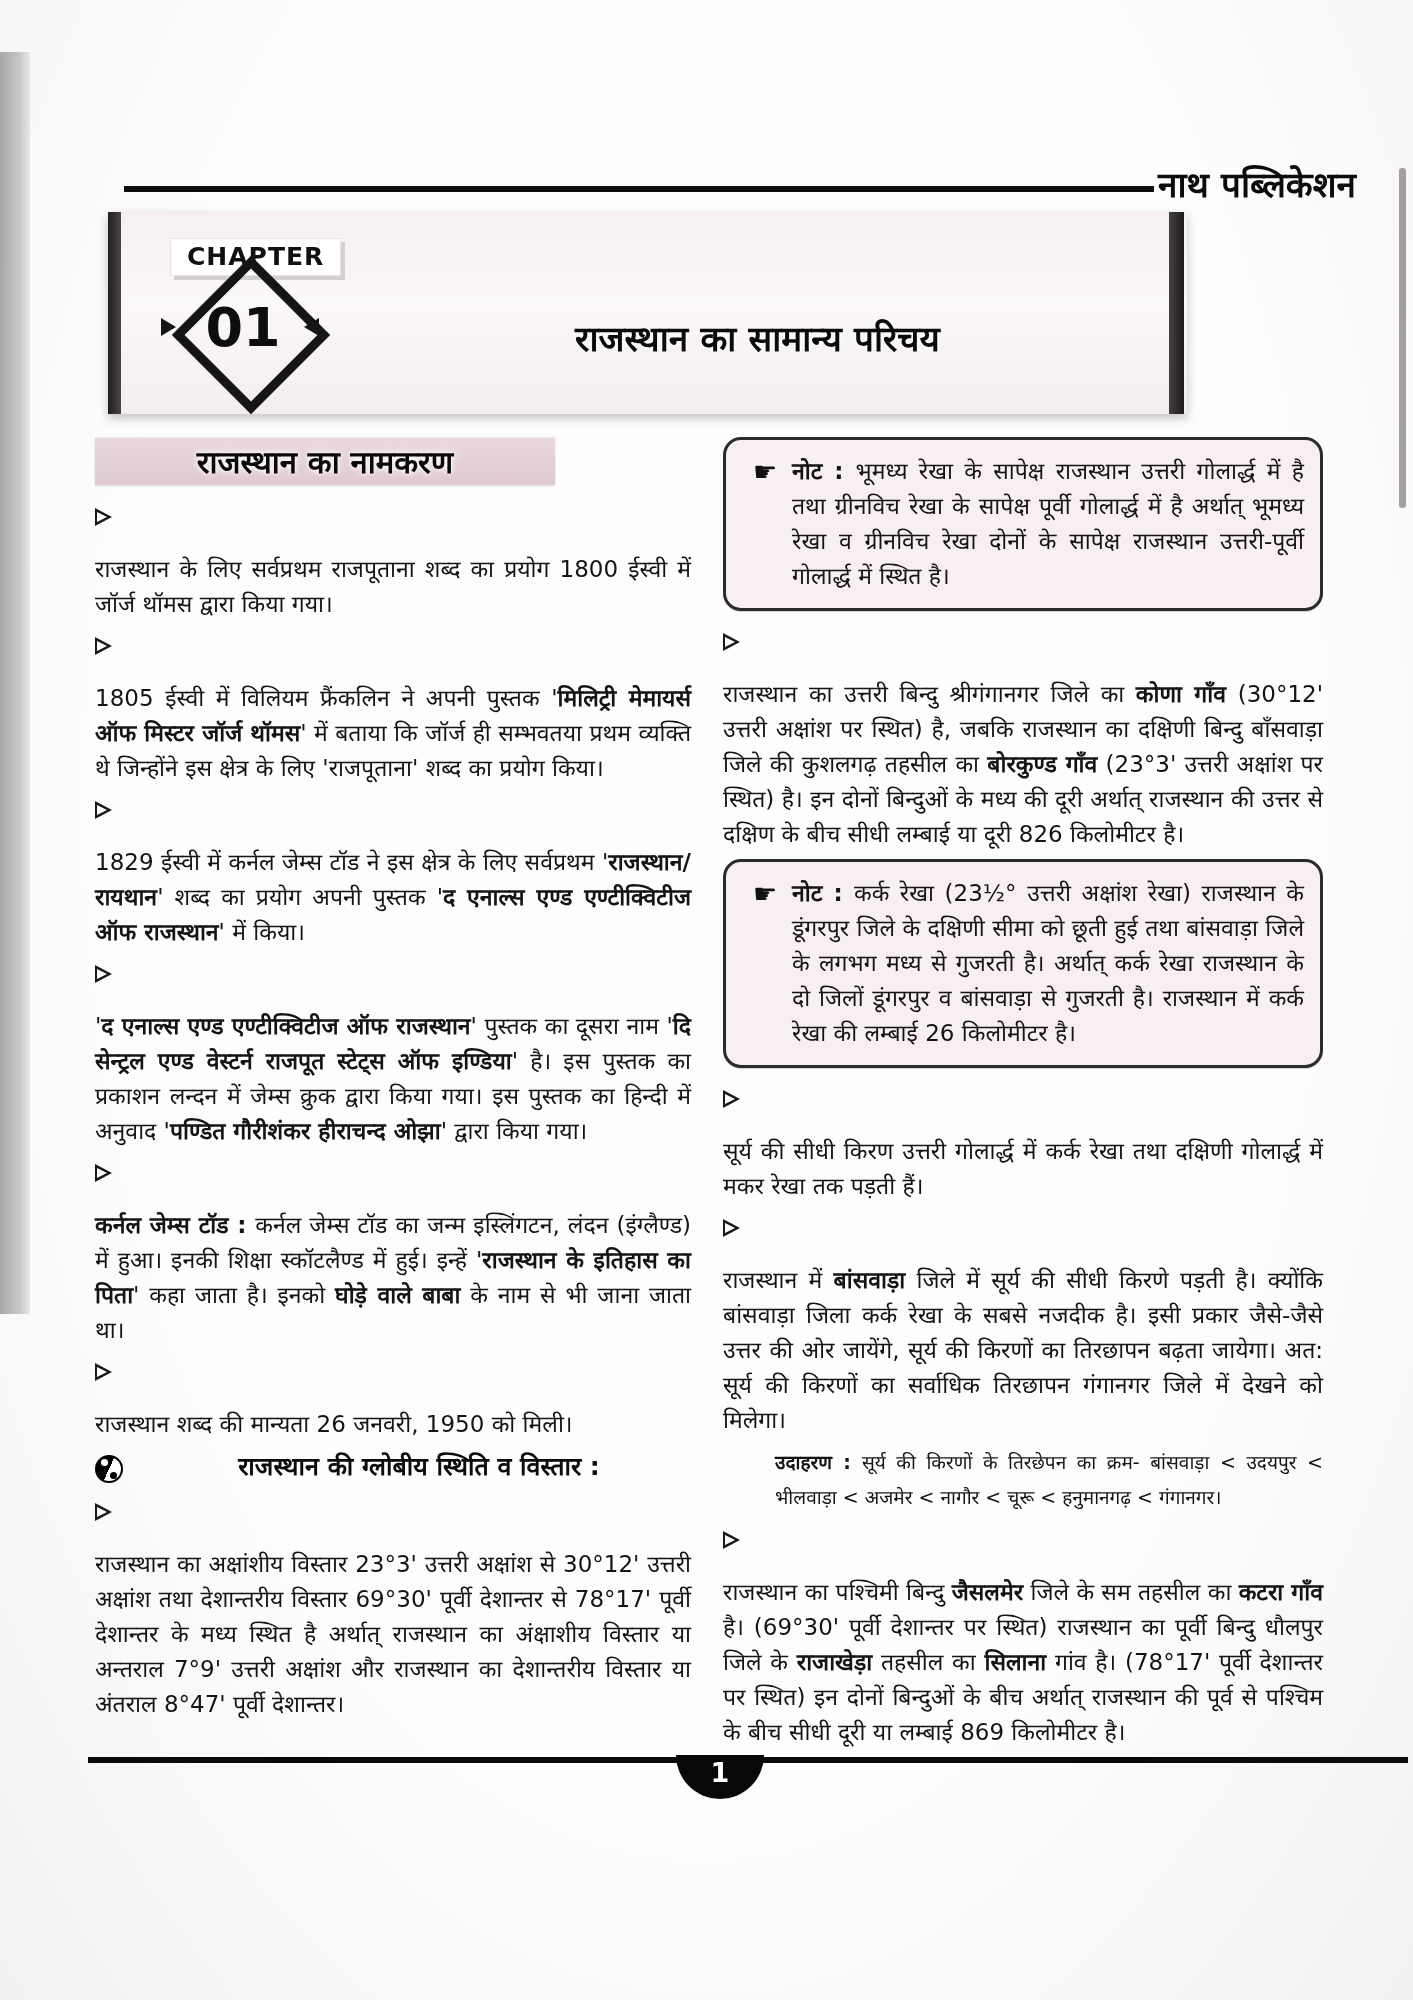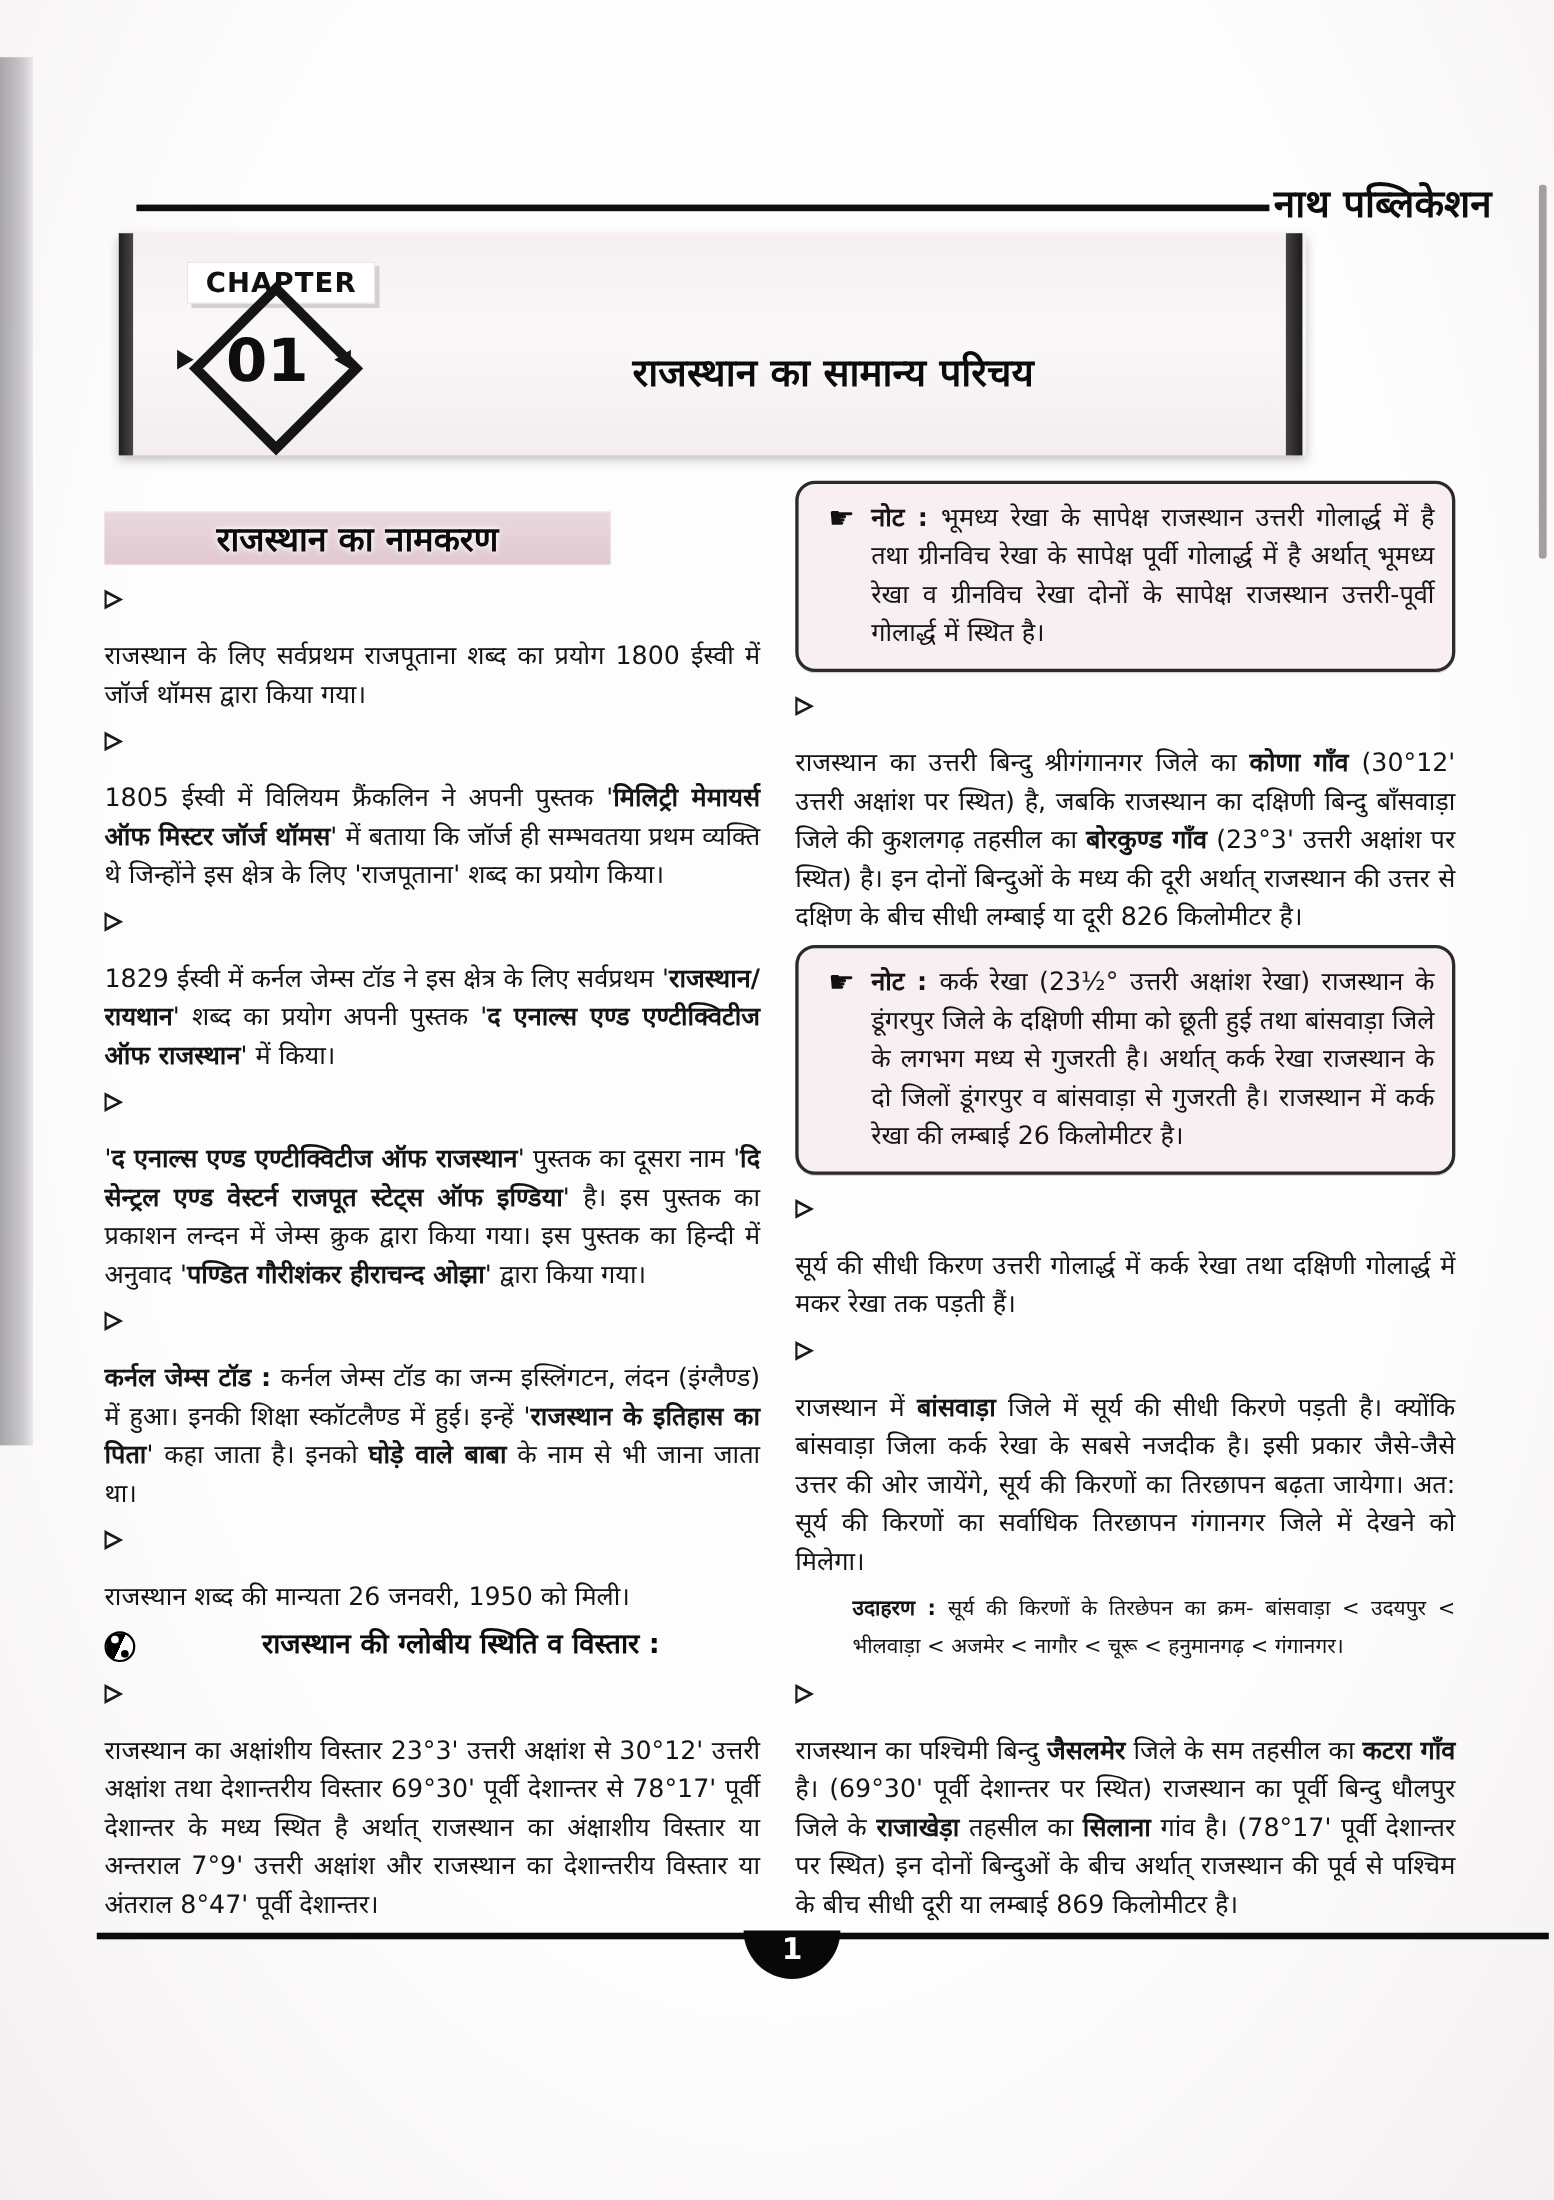--- a/index.html
+++ b/index.html
@@ -48,21 +48,21 @@
 
   
   .col{position:absolute;top:437px;}
   .col-left{left:95px;width:596px;}
   .col-right{left:723px;width:600px;}
 
   .sec-bar{height:48px;background:linear-gradient(180deg,#ead8df,#e0c9d2);
     display:flex;align-items:center;justify-content:center;
     font-size:31px;font-weight:bold;color:#0a0a0a;
     text-shadow:0 0 4px #fff,0 0 7px #fff;
-    box-shadow:inset 0 1px 0 #f6ecef, 0 1px 2px rgba(0,0,0,.15);margin-top:28px;}
+    box-shadow:inset 0 1px 0 #f6ecef, 0 1px 2px rgba(0,0,0,.15);}
   .sec-bar.first{width:460px;margin-bottom:15px;}
   .sec-bar.second{width:100%;margin:18px 0 16px;}
 
   .bullet{display:flex;margin-bottom:7px;flex-direction:column;}
   .marker-cell{width:52px;flex:0 0 52px;}
   .btext{flex:1;font-size:23px;line-height:35px;text-align:justify;}
   .btext b{font-weight:bold;}
 
   .arrow{position:relative;display:block;width:20px;height:19px;margin-top:8px;}
   .arrow::before{content:"";position:absolute;left:0;top:0;

